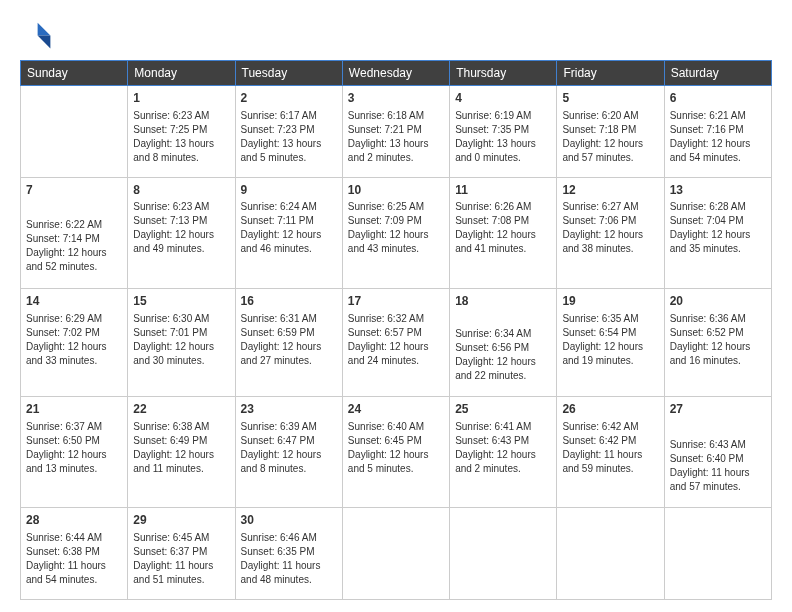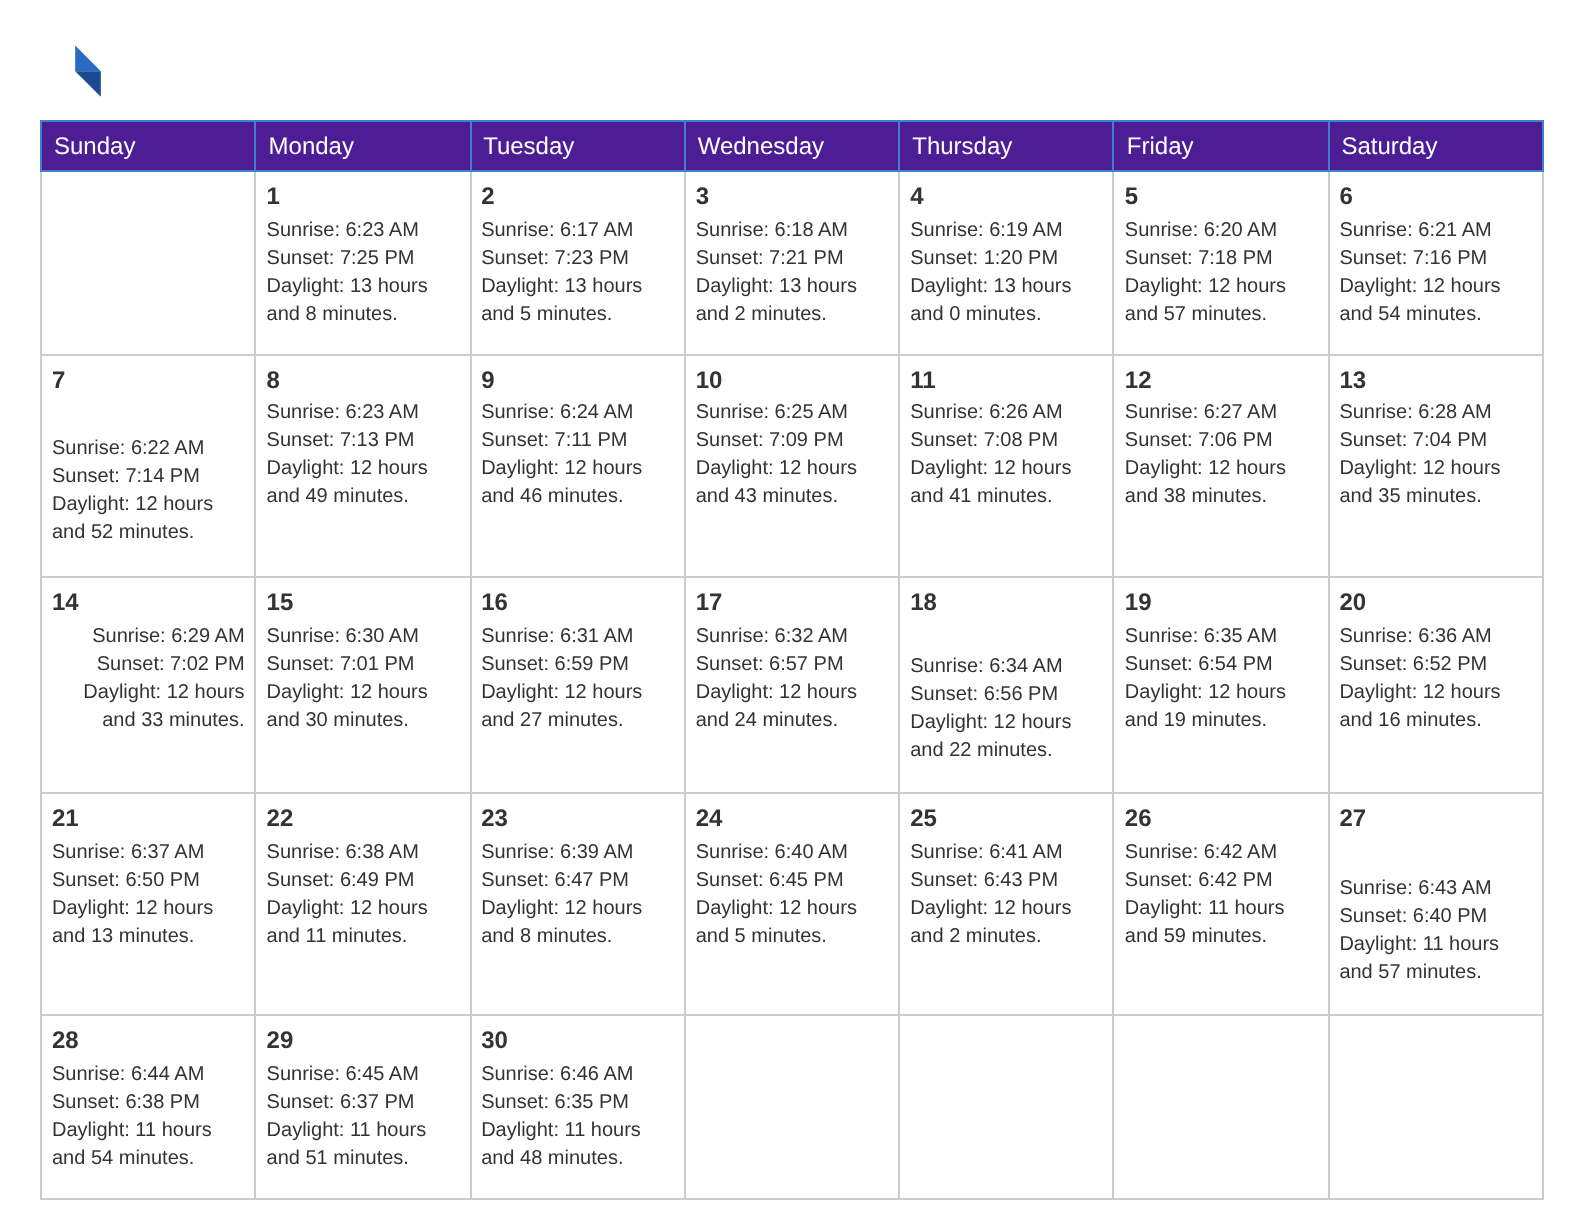--- a/index.html
+++ b/index.html
@@ -55,21 +55,21 @@
       font-size: 14px;
       color: #555;
     }
     .calendar {
       width: 100%;
       border-collapse: collapse;
       flex: 1;
       font-size: 10.5px;
     }
     .calendar thead th {
-      background-color: #4c1d95;
+      background-color: #404040;
       color: #fff;
       padding: 5px 6px;
       text-align: left;
       font-size: 12px;
       font-weight: normal;
       border: 1px solid #4080d0;
     }
     .calendar tbody td {
       border: 1px solid #ccc;
       vertical-align: top;
@@ -150,21 +150,21 @@
           <td>
             <span class="day-num">3</span>
             <div class="cell-info" style="white-space: pre-line;">Sunrise: 6:18 AM
 Sunset: 7:21 PM
 Daylight: 13 hours
 and 2 minutes.</div>
           </td>
           <td>
             <span class="day-num">4</span>
             <div class="cell-info" style="white-space: pre-line;">Sunrise: 6:19 AM
-Sunset: 1:20 PM
+Sunset: 7:35 PM
 Daylight: 13 hours
 and 0 minutes.</div>
           </td>
           <td>
             <span class="day-num">5</span>
             <div class="cell-info" style="white-space: pre-line;">Sunrise: 6:20 AM
 Sunset: 7:18 PM
 Daylight: 12 hours
 and 57 minutes.</div>
           </td>
@@ -223,21 +223,21 @@
             <span class="day-num">13</span>
             <div class="cell-info" style="white-space: pre-line;">Sunrise: 6:28 AM
 Sunset: 7:04 PM
 Daylight: 12 hours
 and 35 minutes.</div>
           </td>
         </tr>
         <tr>
           <td>
             <span class="day-num">14</span>
-            <div class="cell-info" style="white-space: pre-line; text-align: right;">Sunrise: 6:29 AM
+            <div class="cell-info" style="white-space: pre-line;">Sunrise: 6:29 AM
 Sunset: 7:02 PM
 Daylight: 12 hours
 and 33 minutes.</div>
           </td>
           <td>
             <span class="day-num">15</span>
             <div class="cell-info" style="white-space: pre-line;">Sunrise: 6:30 AM
 Sunset: 7:01 PM
 Daylight: 12 hours
 and 30 minutes.</div>

